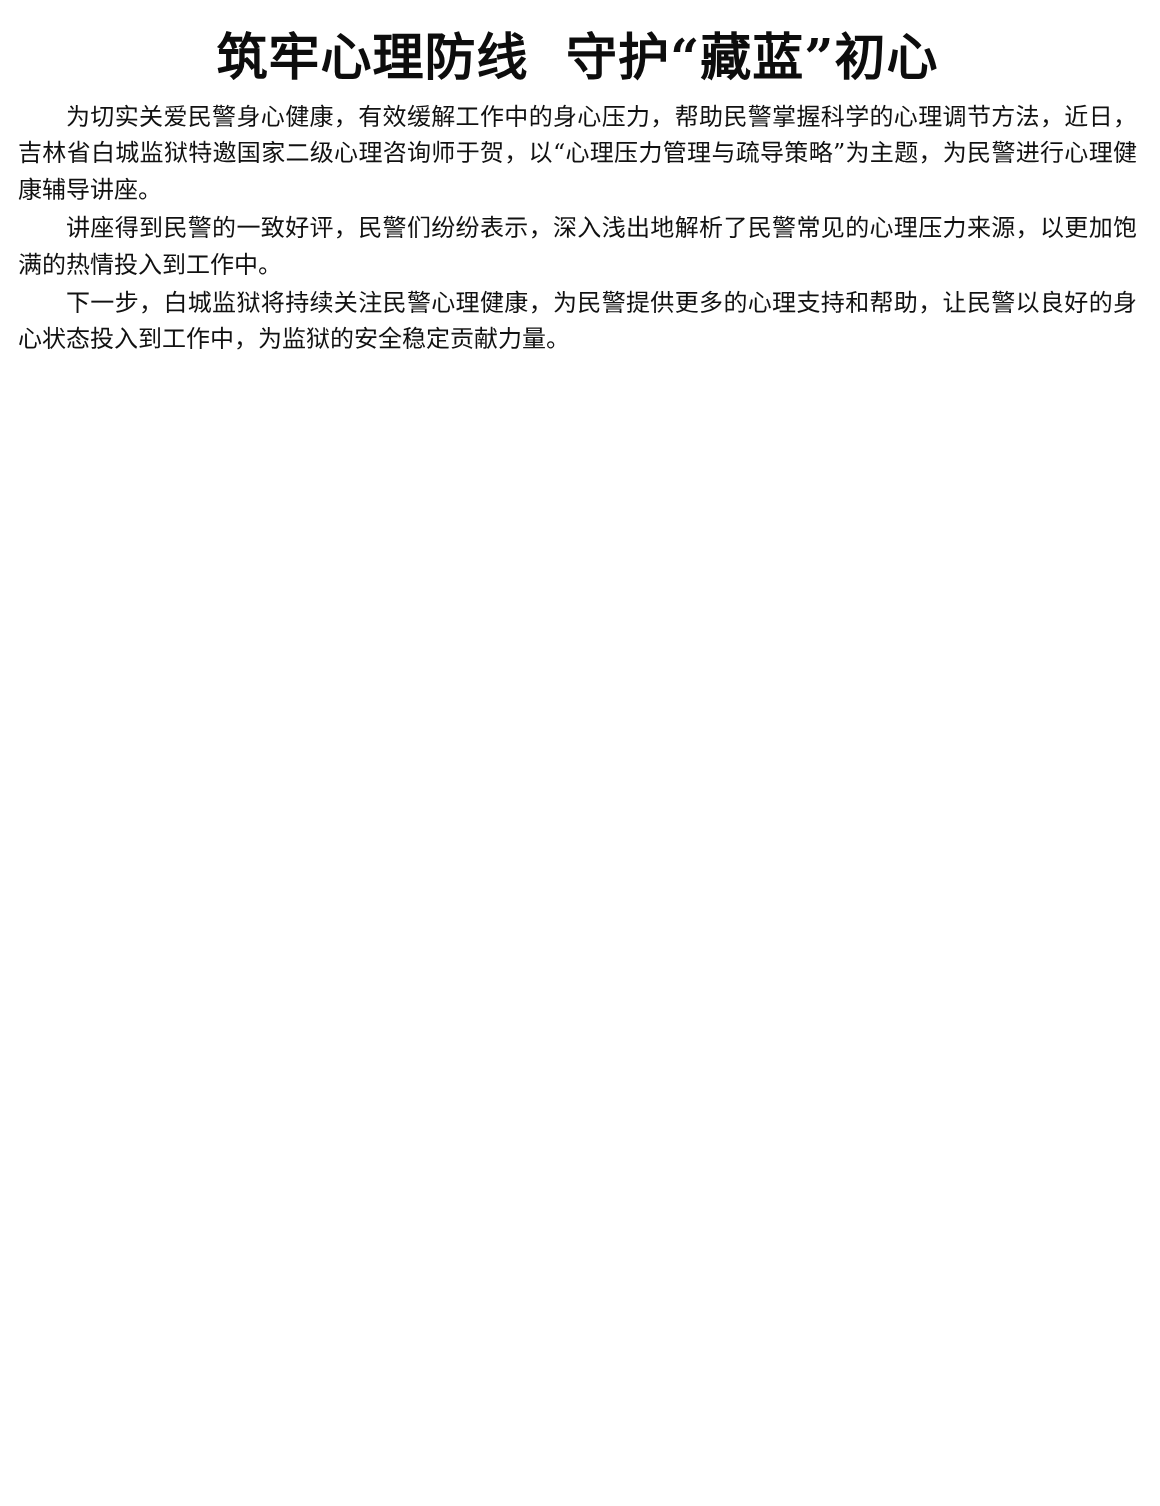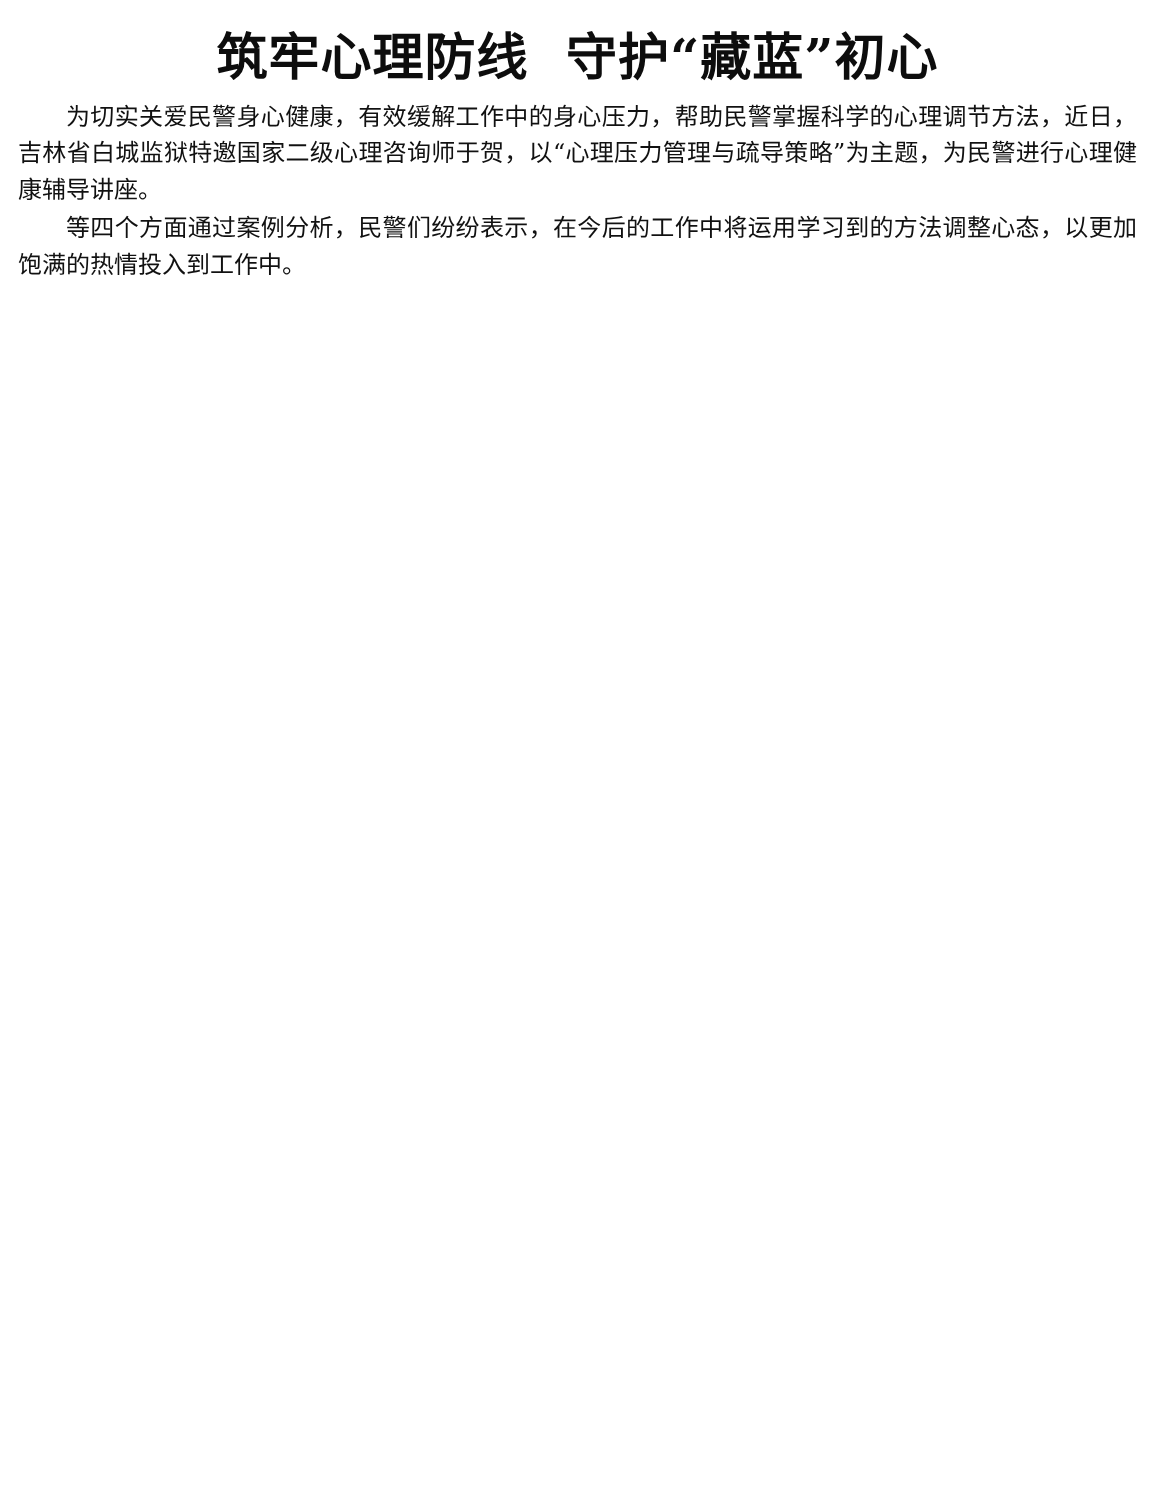--- a/index.html
+++ b/index.html
@@ -44,15 +44,16 @@
     text-indent: 2em;
   }
 </style>
 </head>
 <body>
 
 <div class="page">
   <h1 class="doc-title">筑牢心理防线  守护“藏蓝”初心</h1>
   <div class="body-text">
     <p>为切实关爱民警身心健康，有效缓解工作中的身心压力，帮助民警掌握科学的心理调节方法，近日，吉林省白城监狱特邀国家二级心理咨询师于贺，以“心理压力管理与疏导策略”为主题，为民警进行心理健康辅导讲座。</p>
-    <p>等四个方面通过案例分析，民警们纷纷表示，在今后的工作中将运用学习到的方法调整心态，以更加饱满的热情投入到工作中。</p>
+    <p>讲座得到民警的一致好评，民警们纷纷表示，深入浅出地解析了民警常见的心理压力来源，以更加饱满的热情投入到工作中。</p>
+    <p>下一步，白城监狱将持续关注民警心理健康，为民警提供更多的心理支持和帮助，让民警以良好的身心状态投入到工作中，为监狱的安全稳定贡献力量。</p>
   </div>
 </div>
 
 </body></html>

